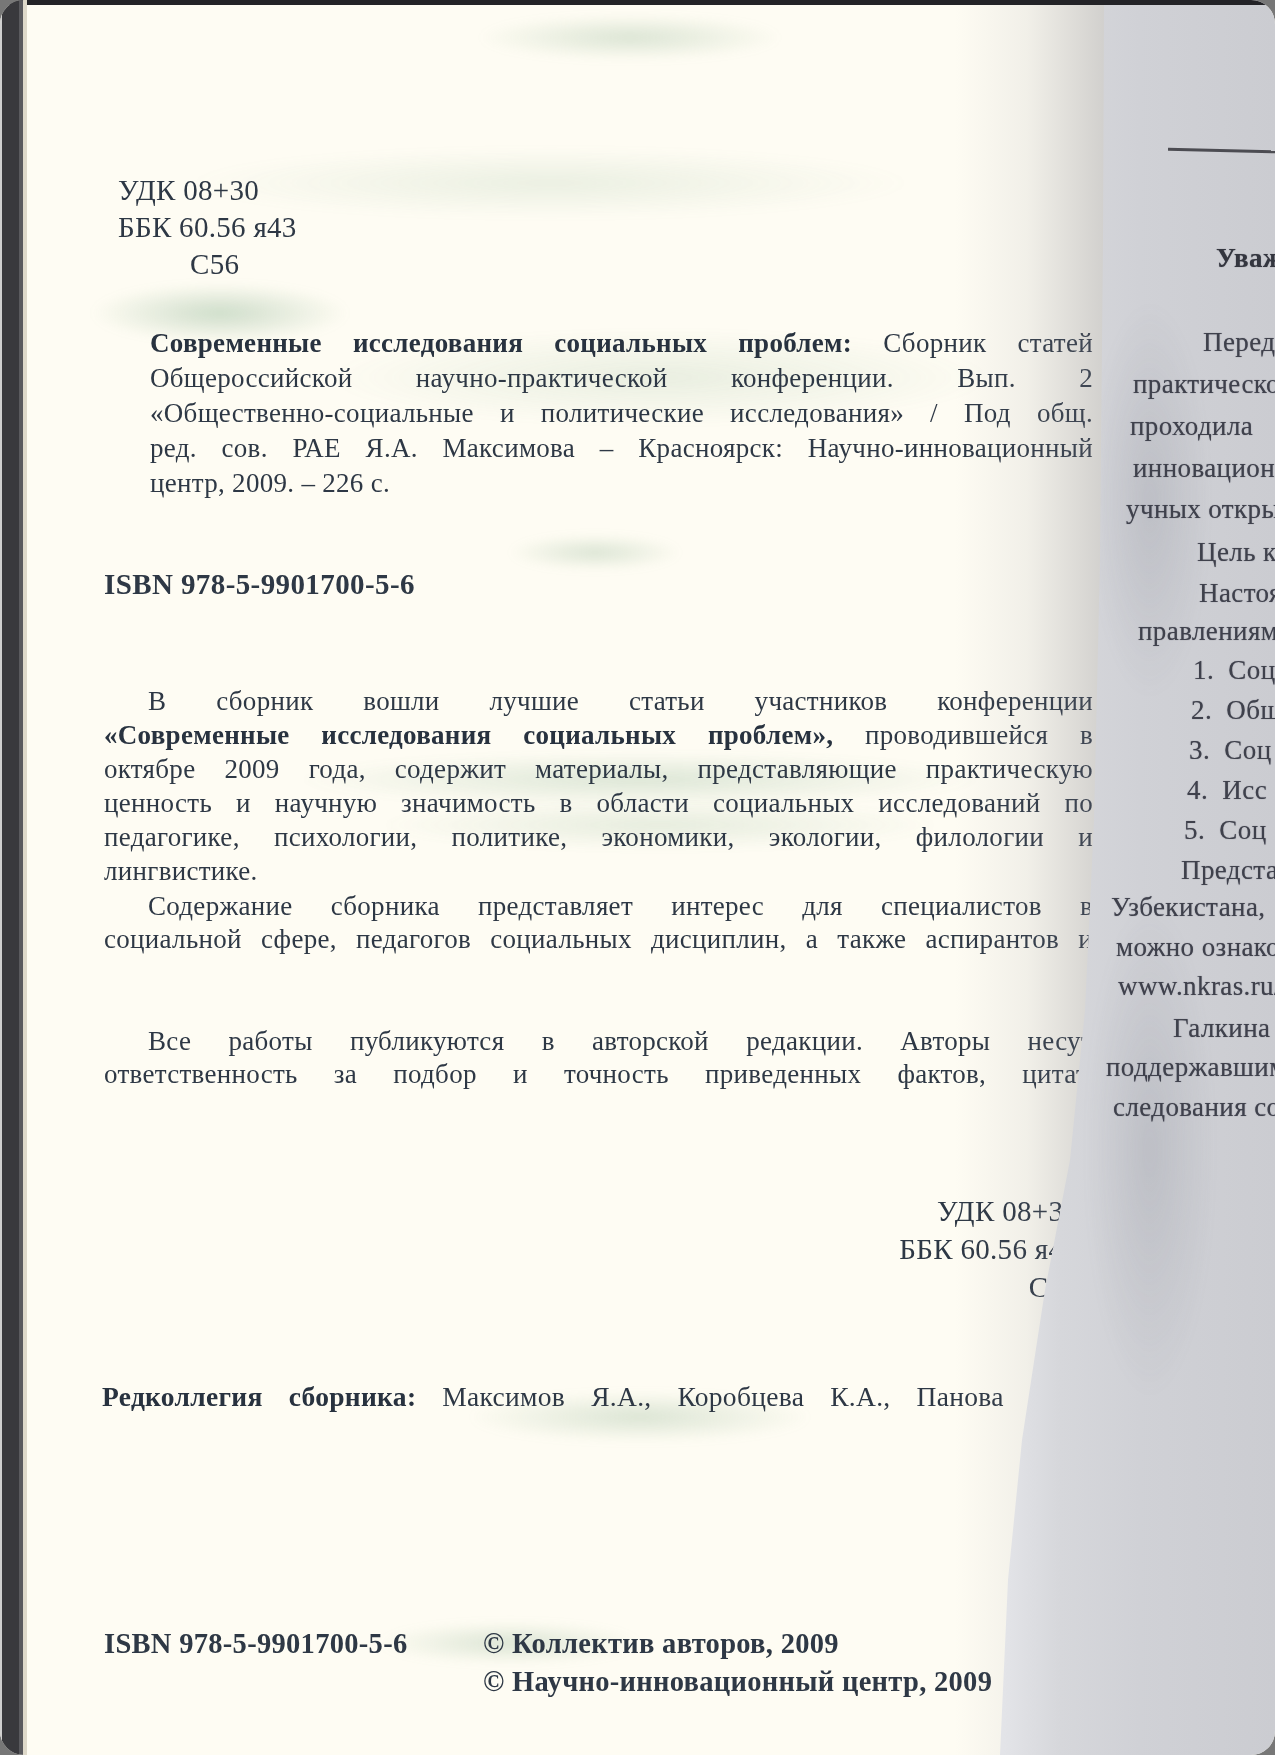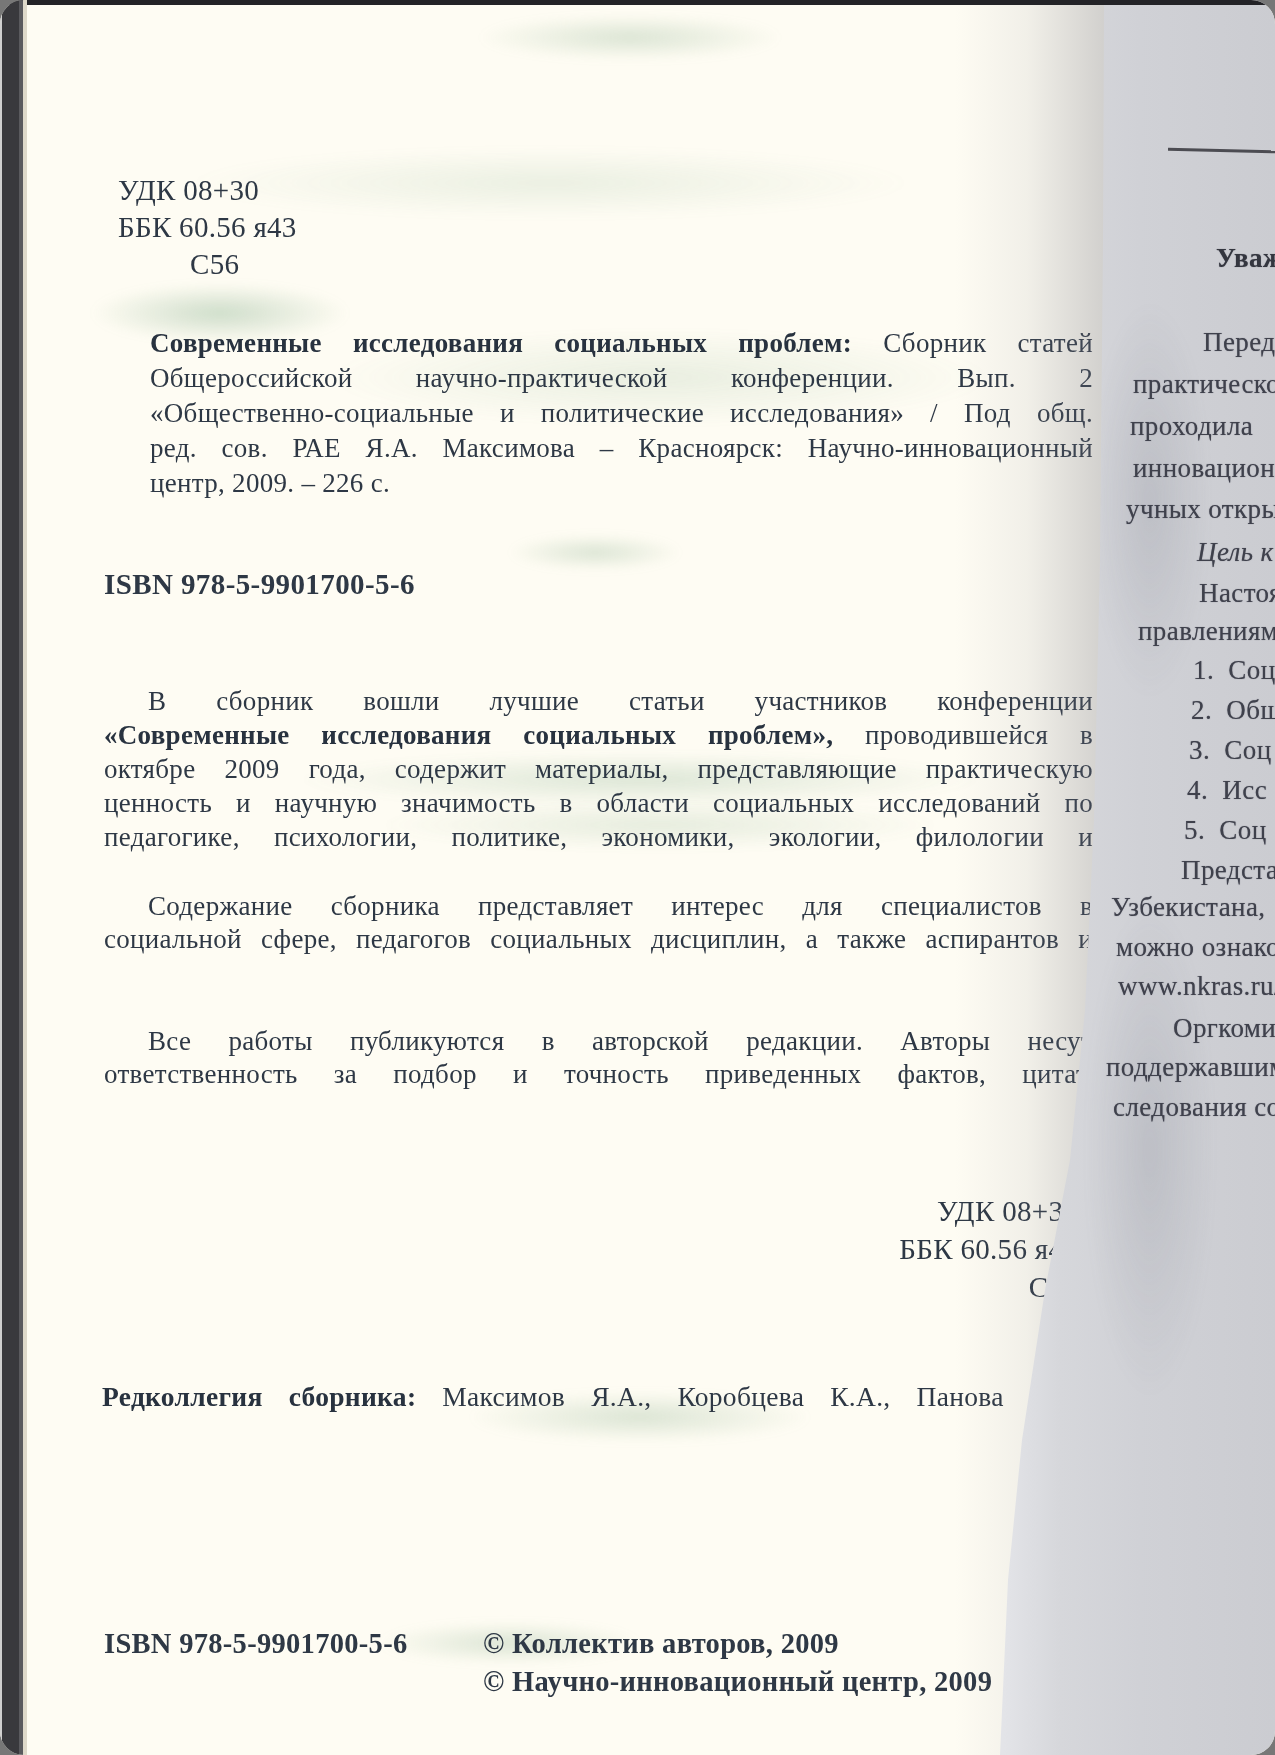--- a/index.html
+++ b/index.html
@@ -86,20 +86,21 @@
   </div>
 
   <div class="blk isbn" style="left:104px;top:568px;">ISBN 978-5-9901700-5-6</div>
 
   <div class="blk para jline" style="left:148px;top:684px;width:945px;">В сборник вошли лучшие статьи участников конференции</div>
   <div class="blk para" style="left:104px;top:718px;width:989px;">
     <div class="jline"><b>«Современные исследования социальных проблем»,</b><span> проводившейся в</span></div>
     <div class="jline">октябре 2009 года, содержит материалы, представляющие практическую</div>
     <div class="jline">ценность и научную значимость в области социальных исследований по</div>
     <div class="jline">педагогике, психологии, политике, экономики, экологии, филологии и</div>
+    <div class="lline">лингвистике.</div>
   </div>
 
   <div class="blk para jline" style="left:148px;top:890px;width:945px;line-height:33px;">Содержание сборника представляет интерес для специалистов в</div>
   <div class="blk para" style="left:104px;top:923px;width:989px;line-height:33px;">
     <div class="jline">социальной сфере, педагогов социальных дисциплин, а также аспирантов и</div>
   </div>
 
   <div class="blk para jline" style="left:148px;top:1025px;width:945px;line-height:33px;">Все работы публикуются в авторской редакции. Авторы несут</div>
   <div class="blk para" style="left:104px;top:1058px;width:989px;line-height:33px;">
     <div class="jline">ответственность за подбор и точность приведенных фактов, цитат,</div>
@@ -124,33 +125,33 @@
   <div class="next-page">
     <div class="smudge sm-gray" style="left:1090px;top:300px;width:120px;height:400px;"></div>
     <div class="smudge sm-gray" style="left:1085px;top:900px;width:130px;height:500px;"></div>
     <div class="rule"></div>
     <div class="frag b" style="left:1216px;top:243px;">Уваж</div>
     <div class="frag" style="left:1203px;top:327px;">Перед</div>
     <div class="frag" style="left:1133px;top:369px;">практическо</div>
     <div class="frag" style="left:1130px;top:411px;">проходила</div>
     <div class="frag" style="left:1133px;top:453px;">инновацион</div>
     <div class="frag" style="left:1126px;top:494px;">учных откры</div>
-    <div class="frag" style="left:1197px;top:537px;font-style:italic;">Цель к</div>
+    <div class="frag" style="left:1197px;top:537px;">Цель к</div>
     <div class="frag" style="left:1199px;top:578px;">Настоя</div>
     <div class="frag" style="left:1138px;top:616px;">правлениям:</div>
     <div class="frag" style="left:1193px;top:655px;">1.&nbsp;&nbsp;Соц</div>
     <div class="frag" style="left:1191px;top:695px;">2.&nbsp;&nbsp;Общ</div>
     <div class="frag" style="left:1189px;top:735px;">3.&nbsp;&nbsp;Соц</div>
     <div class="frag" style="left:1187px;top:775px;">4.&nbsp;&nbsp;Исс</div>
     <div class="frag" style="left:1184px;top:815px;">5.&nbsp;&nbsp;Соц</div>
     <div class="frag" style="left:1181px;top:855px;">Предста</div>
     <div class="frag" style="left:1111px;top:892px;">Узбекистана,</div>
     <div class="frag" style="left:1116px;top:932px;">можно ознако</div>
     <div class="frag" style="left:1118px;top:971px;">www.nkras.ru/c</div>
-    <div class="frag" style="left:1173px;top:1013px;">Оргкоми</div>
+    <div class="frag" style="left:1173px;top:1013px;">Галкина</div>
     <div class="frag" style="left:1106px;top:1052px;">поддержавшим</div>
     <div class="frag" style="left:1113px;top:1092px;">следования соц</div>
   </div>
 
   <div class="top-edge"></div>
   <div class="left-strip"></div>
 
 </div>
 
 </body></html>

